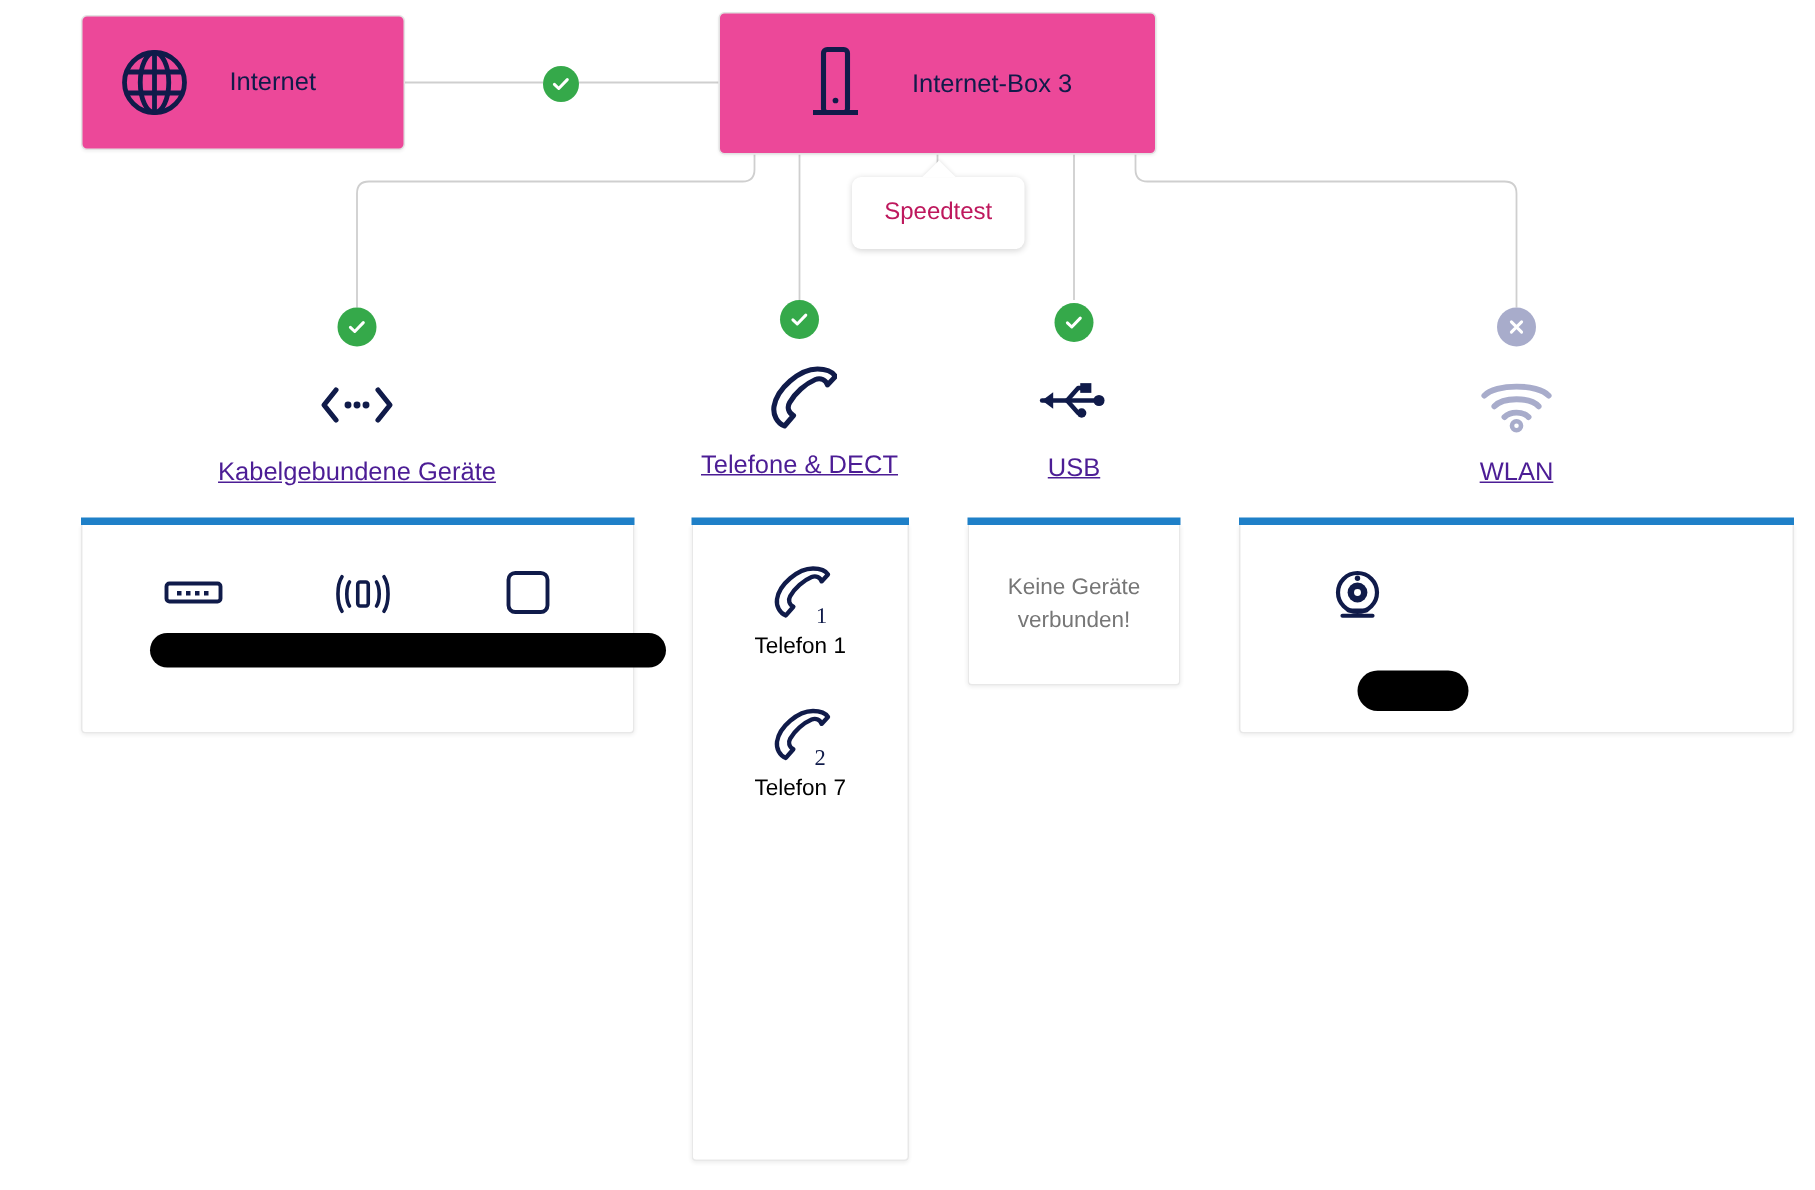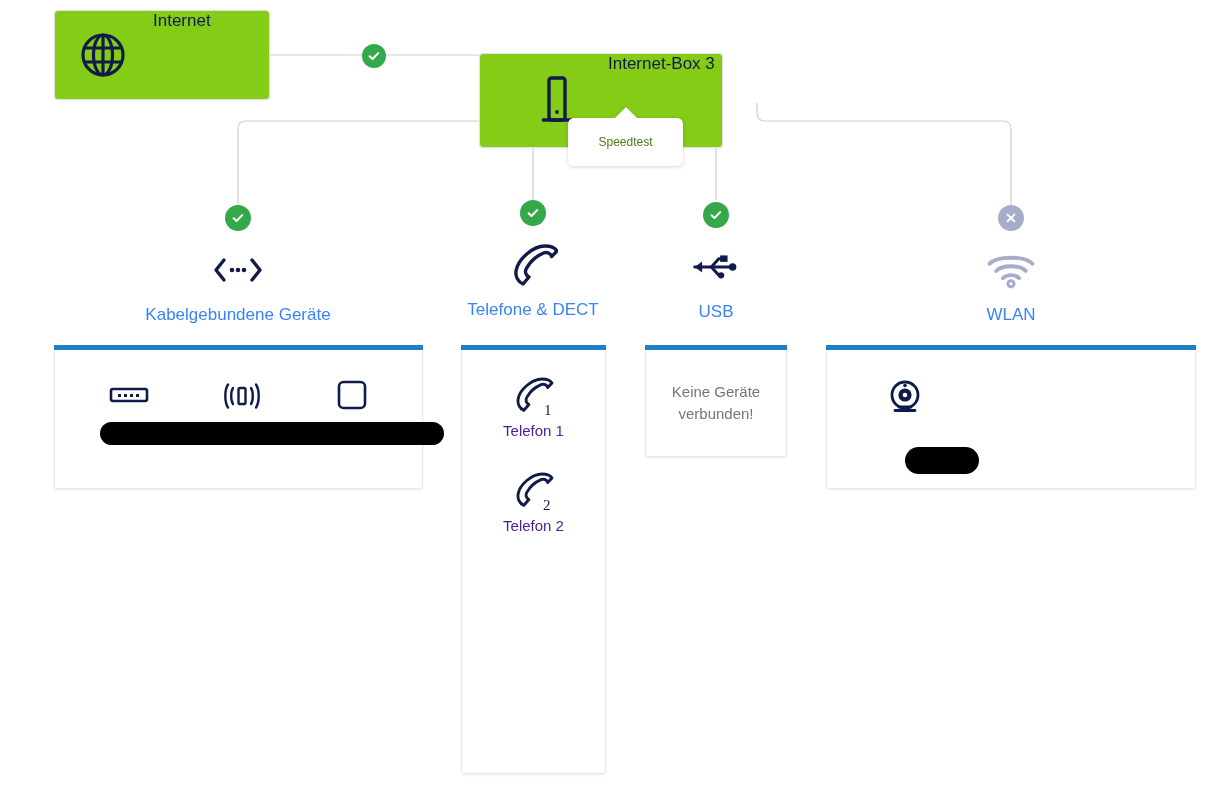--- a/index.html
+++ b/index.html
@@ -21,63 +21,63 @@
   
   .wires {
     position: absolute;
     left: 0; top: 0;
     width: 1210px; height: 793px;
     pointer-events: none;
   }
   
   .node-box {
     position: absolute;
-    background: #84cc16;
+    background: #ec4899;
     border: 1px solid #e2e2e2;
     border-radius: 4px;
     box-shadow: 0 1px 2px rgba(0,0,0,0.05);
     display: flex;
+    align-items: center;
     box-sizing: border-box;
   }
   .node-box .nb-icon {
     flex: 0 0 auto;
     display: flex;
     align-items: center;
     justify-content: center;
   }
   .node-box .nb-label {
     color: #101b4a;
     font-size: 17px;
     white-space: nowrap;
   }
   #internet-node {
     left: 54px; top: 10px; width: 216px; height: 90px;
     padding-left: 22px;
   }
   #internet-node .nb-label { margin-left: 24px; }
   #router-node {
-    left: 479px; top: 8px; width: 244px; height: 95px;
+    left: 479px; top: 8px; width: 292px; height: 95px;
     padding-left: 54px;
-    margin-top: 45px;
   }
   #router-node .nb-label { margin-left: 28px; }
 
   
   #speedtest-tooltip {
     position: absolute;
     left: 568px; top: 118px;
     width: 115px; height: 48px;
     background: #ffffff;
     border-radius: 6px;
     box-shadow: 0 1px 4px rgba(0,0,0,0.16);
     display: flex;
     align-items: center;
     justify-content: center;
-    color: #4d7c0f;
-    font-size: 12px;
+    color: #be185d;
+    font-size: 16px;
     z-index: 6;
   }
   #speedtest-tooltip .tip-arrow {
     position: absolute;
     top: -11px;
     left: 50%;
     margin-left: -11px;
     width: 0; height: 0;
     border-left: 11px solid transparent;
     border-right: 11px solid transparent;
@@ -109,23 +109,24 @@
     top: 38px;
     height: 54px;
     display: flex;
     align-items: center;
     justify-content: center;
   }
   .branch .b-label {
     position: absolute;
     left: -70px; right: -70px;
     top: 100px;
-    color: #3b82f6;
+    color: #4c1d95;
     font-size: 17px;
     white-space: nowrap;
+    text-decoration: underline;
   }
 
   
   .card {
     position: absolute;
     background: #ffffff;
     border: 1px solid #e8e8e8;
     border-top: none;
     border-radius: 0 0 3px 3px;
     box-shadow: 0 1px 3px rgba(0,0,0,0.07);
@@ -194,21 +195,21 @@
     height: 95px;
     text-align: center;
   }
   #card-phones .phone-item .dev-icon {
     height: 50px;
     display: flex;
     align-items: center;
     justify-content: center;
   }
   #card-phones .phone-item .dev-name {
-    color: #4c1d95;
+    color: #000000;
     font-size: 15px;
   }
 
   
   #card-usb { left: 645px; top: 350px; width: 142px; height: 107px; }
 
   
   #card-wlan { left: 826px; top: 350px; width: 370px; height: 139px; }
   #card-wlan .wlan-dev {
     position: absolute;
@@ -419,21 +420,21 @@
 
       <div class="phone-item">
         <div class="dev-icon">
           <svg class="ico" width="46" height="44" viewBox="0 0 46 44">
             <path d="M31,4 C21,4 8.5,14.5 7,24.5 C6.4,29 8.7,33.6 12.9,35.3 L17.9,29.5
                      C15,28 14.3,25 15.8,22.4 C18.8,17.1 24.6,12 30.1,9.7
                      C32.9,8.5 35.9,9.8 36.7,12.6 L41,8 C39.4,5.4 35.6,4 31,4 Z" fill="none" stroke="#101b4a" stroke-width="2.9" stroke-linejoin="round"></path>
             <text x="32" y="40" font-family="Liberation Serif, serif" font-size="15" fill="#101b4a">2</text>
           </svg>
         </div>
-        <div class="dev-name">Telefon 2</div>
+        <div class="dev-name">Telefon 7</div>
       </div>
 
 
 
     </div>
   </div>
 
   <div class="card" id="card-usb">
     <div class="card-bar"></div>
     <div class="card-empty-text">

